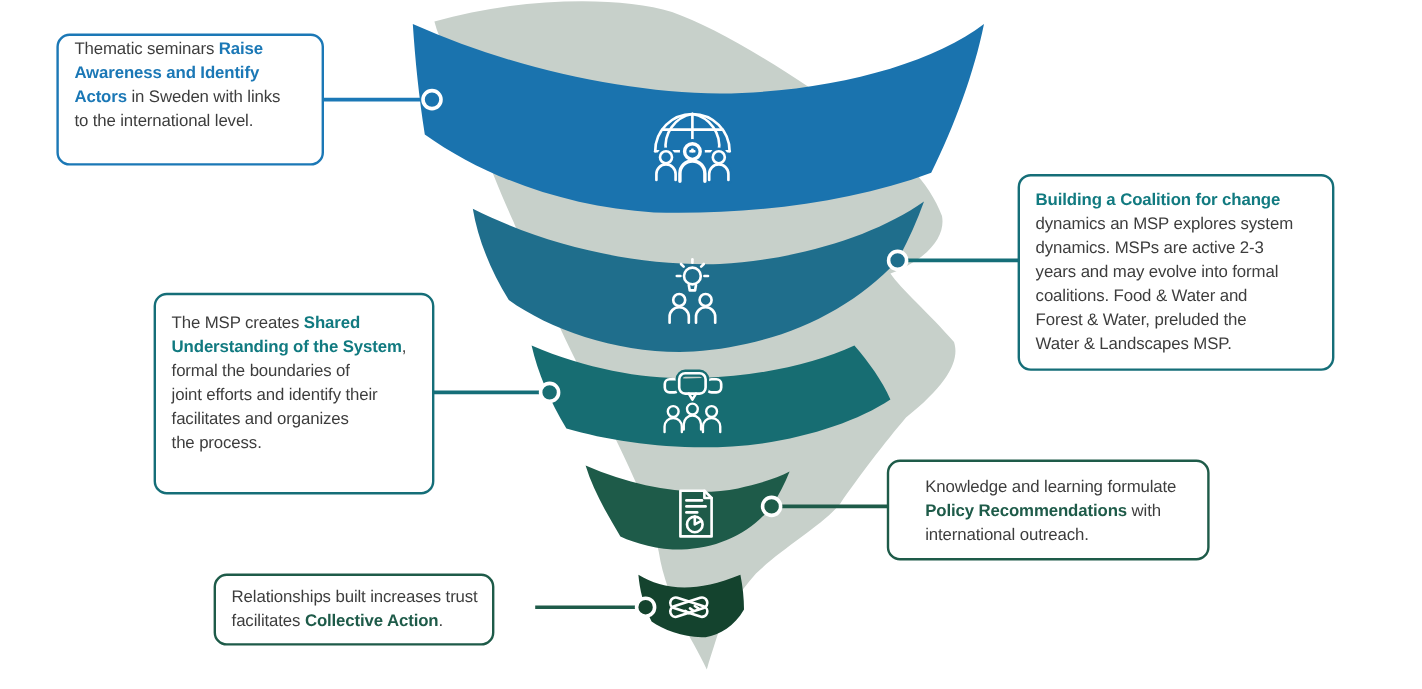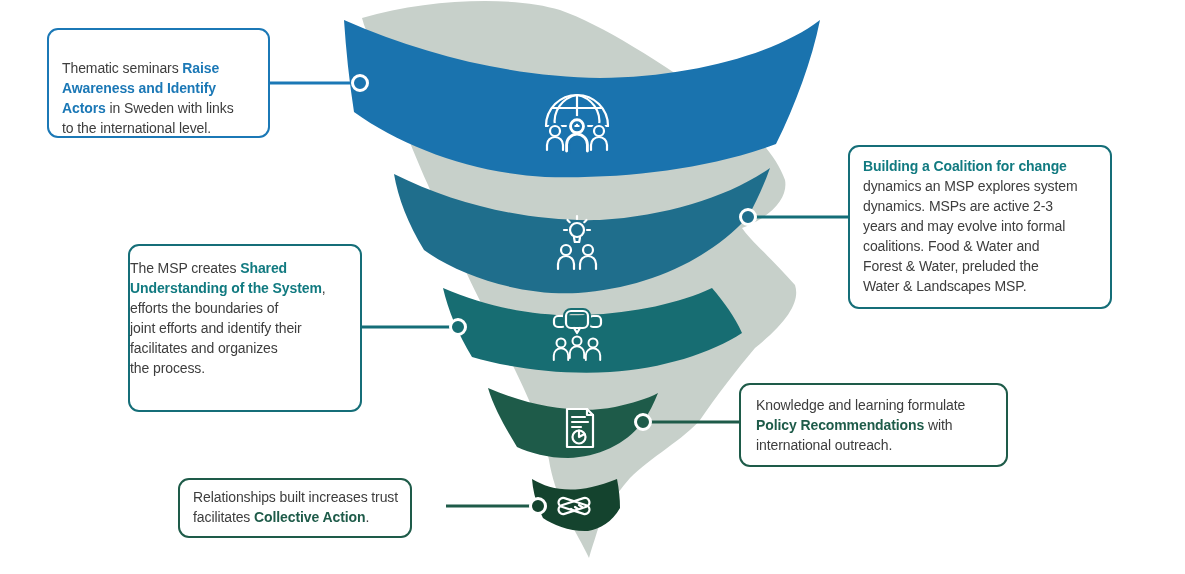--- a/index.html
+++ b/index.html
@@ -155,53 +155,53 @@
     </g>
     <g stroke="#ffffff" stroke-width="3">
       <circle cx="360" cy="83" r="7.5" fill="#1a73ae"></circle>
       <circle cx="748" cy="217" r="7.5" fill="#1f6e8c"></circle>
       <circle cx="458" cy="327" r="7.5" fill="#176d72"></circle>
       <circle cx="643" cy="422" r="7.5" fill="#1e5b49"></circle>
       <circle cx="538" cy="506" r="7.5" fill="#14432e"></circle>
     </g>
   </svg>
 
-  <div class="callout" style="left: 47px; top: 28px; width: 223px; height: 110px; padding: 28px 13px; --border: #1b78b6; --bold: #1b78b6;">
+  <div class="callout" style="left: 47px; top: 28px; width: 223px; height: 110px; padding: 0 13px; --border: #1b78b6; --bold: #1b78b6;">
     <div class="callout-text">
         <div class="ln"><span>Thematic seminars </span><b>Raise</b></div>
         <div class="ln"><b>Awareness and Identify</b></div>
         <div class="ln"><b>Actors</b><span> in Sweden with links</span></div>
         <div class="ln"><span>to the international level.</span></div>
       </div>
   </div>
 
   <div class="callout" style="left: 848px; top: 145px; width: 264px; height: 164px; padding: 9px 13px; --border: #156e78; --bold: #117a80;">
     <div class="callout-text">
         <div class="ln"><b>Building a Coalition for change</b></div>
         <div class="ln"><span>dynamics an MSP explores system</span></div>
         <div class="ln"><span>dynamics. MSPs are active 2-3</span></div>
         <div class="ln"><span>years and may evolve into formal</span></div>
         <div class="ln"><span>coalitions. Food &amp; Water and</span></div>
         <div class="ln"><span>Forest &amp; Water, preluded the</span></div>
         <div class="ln"><span>Water &amp; Landscapes MSP.</span></div>
       </div>
   </div>
 
-  <div class="callout" style="left: 128px; top: 244px; width: 234px; height: 168px; padding: 12px 0; --border: #156e78; --bold: #117a80;">
+  <div class="callout" style="left: 128px; top: 244px; width: 234px; height: 168px; padding: 12px 13px; --border: #156e78; --bold: #117a80;">
     <div class="callout-text">
         <div class="ln"><span>The MSP creates </span><b>Shared</b></div>
         <div class="ln"><b>Understanding of the System</b><span>,</span></div>
-        <div class="ln"><span>efforts the boundaries of</span></div>
+        <div class="ln"><span>formal the boundaries of</span></div>
         <div class="ln"><span>joint efforts and identify their</span></div>
         <div class="ln"><span>facilitates and organizes</span></div>
         <div class="ln"><span>the process.</span></div>
       </div>
   </div>
 
-  <div class="callout" style="left: 739px; top: 383px; width: 269px; height: 84px; padding: 10px 15px; --border: #1e5b49; --bold: #1e5b49;">
+  <div class="callout" style="left: 739px; top: 383px; width: 269px; height: 84px; padding: 10px 30px; --border: #1e5b49; --bold: #1e5b49;">
     <div class="callout-text">
         <div class="ln"><span>Knowledge and learning formulate</span></div>
         <div class="ln"><b>Policy Recommendations</b><span> with</span></div>
         <div class="ln"><span>international outreach.</span></div>
       </div>
   </div>
 
   <div class="callout" style="left: 178px; top: 478px; width: 234px; height: 60px; padding: 7px 13px; --border: #1e5b49; --bold: #1e5b49;">
     <div class="callout-text">
         <div class="ln"><span>Relationships built increases trust</span></div>

